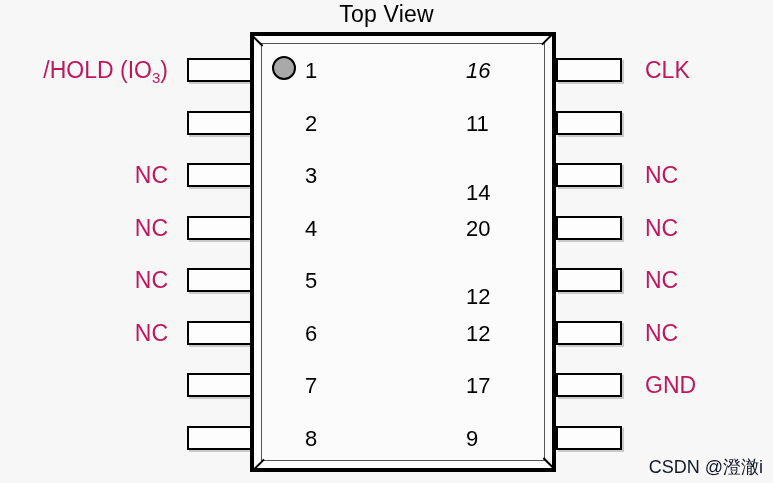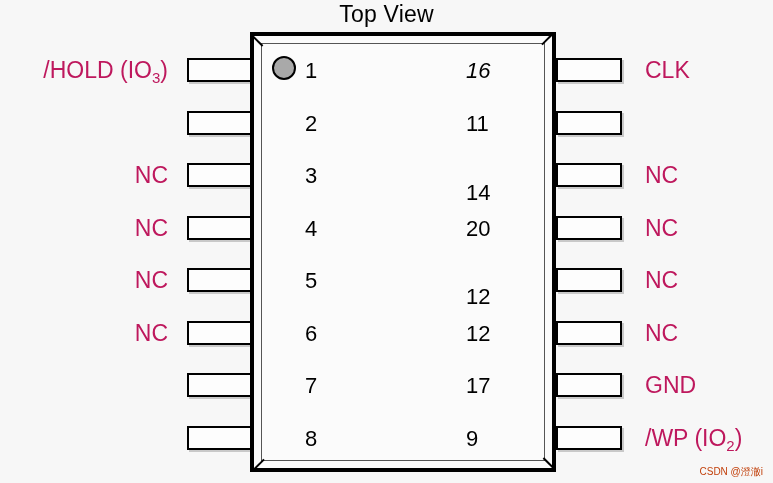--- a/index.html
+++ b/index.html
@@ -149,22 +149,22 @@
     vertical-align: baseline;
     position: relative;
     top: 5px;
   }
 
   
   #watermark {
     position: absolute;
     right: 10px;
     bottom: 4px;
-    font-size: 10px;
-    color: #c2410c;
+    font-size: 18px;
+    color: #0f172a;
     z-index: 9;
     white-space: nowrap;
   }
 </style>
 </head>
 <body>
 
 <div id="diagram">
 
   <div id="title">Top View</div>
@@ -221,14 +221,13 @@
     <div class="pin-number right" style="top: 285px;">12</div>
     <div class="signal-label right" style="top: 268px;"><span>NC</span></div>
     <div class="lead right" style="top: 320.5px;"></div>
     <div class="pin-number right" style="top: 321.5px;">12</div>
     <div class="signal-label right" style="top: 320.5px;"><span>NC</span></div>
     <div class="lead right" style="top: 373px;"></div>
     <div class="pin-number right" style="top: 374px;">17</div>
     <div class="signal-label right" style="top: 373px;"><span>GND</span></div>
     <div class="lead right" style="top: 425.5px;"></div>
     <div class="pin-number right" style="top: 426.5px;">9</div>
-    <div class="signal-label right" style="top: 425.5px;"><span>/WP (IO</span><sub>2</sub><span>)</span></div>
   </div>
 
 </body></html>

